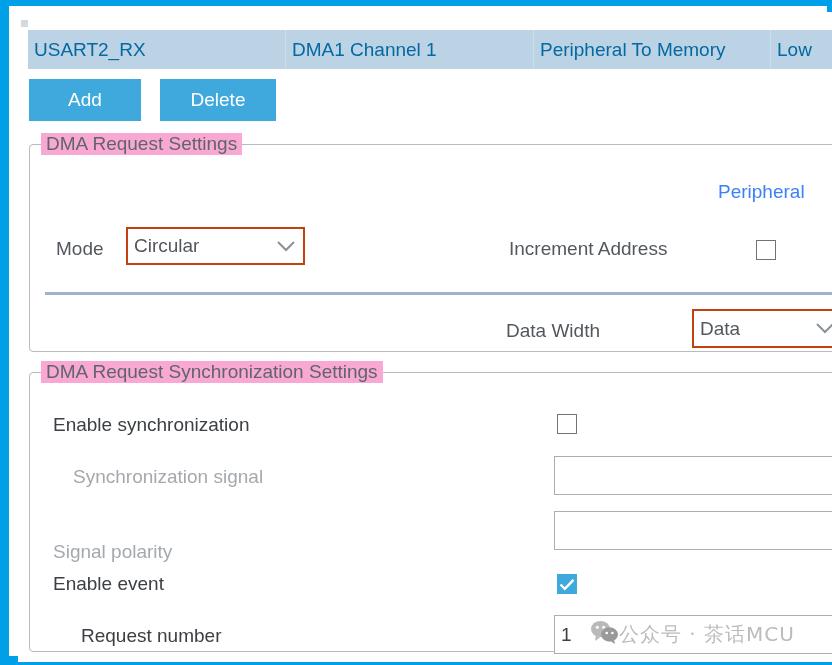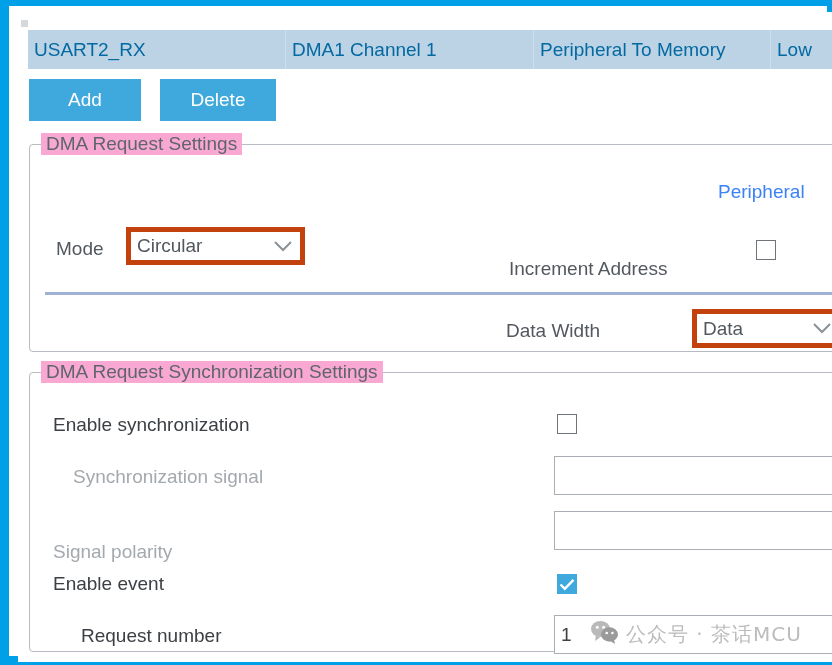--- a/index.html
+++ b/index.html
@@ -143,21 +143,20 @@
   #mode-select {
     position: absolute;
     left: 96px; top: 82px;
     width: 179px; height: 38px;
   }
   #increment-address-label {
     position: absolute;
     left: 479px; top: 93px;
     font-size: 19px;
     color: #53585e;
-    margin-top: 20px;
   }
   #increment-address-checkbox {
     position: absolute;
     left: 726px; top: 95px;
   }
   #settings-divider {
     position: absolute;
     left: 15px; top: 147px;
     width: 798px;
     height: 3px;
@@ -171,21 +170,21 @@
   }
   #data-width-select {
     position: absolute;
     left: 662px; top: 164px;
     width: 152px; height: 39px;
   }
 
   
   .combo {
     box-sizing: border-box;
-    border: 5px solid #c2410c;
+    border: 2px solid #c2410c;
     background: #ffffff;
     display: flex;
     align-items: center;
     cursor: pointer;
   }
   .combo-value {
     flex: 1;
     padding-left: 6px;
     font-size: 19px;
     color: #53585e;
@@ -250,21 +249,20 @@
   #sync-signal-field     { top: 83px; }
   #signal-polarity-field { top: 138px; }
   #request-number-field  { top: 242px; }
 
   
   #watermark {
     position: absolute;
     left: 572px; top: 608px;
     display: flex;
     align-items: center;
-    gap: 7px;
     color: #bcbcbc;
     font-size: 20px;
     font-family: "DejaVu Sans", sans-serif;
     pointer-events: none;
     user-select: none;
   }
   #watermark-text { letter-spacing: 1px; }
 </style>
 </head>
 <body>

